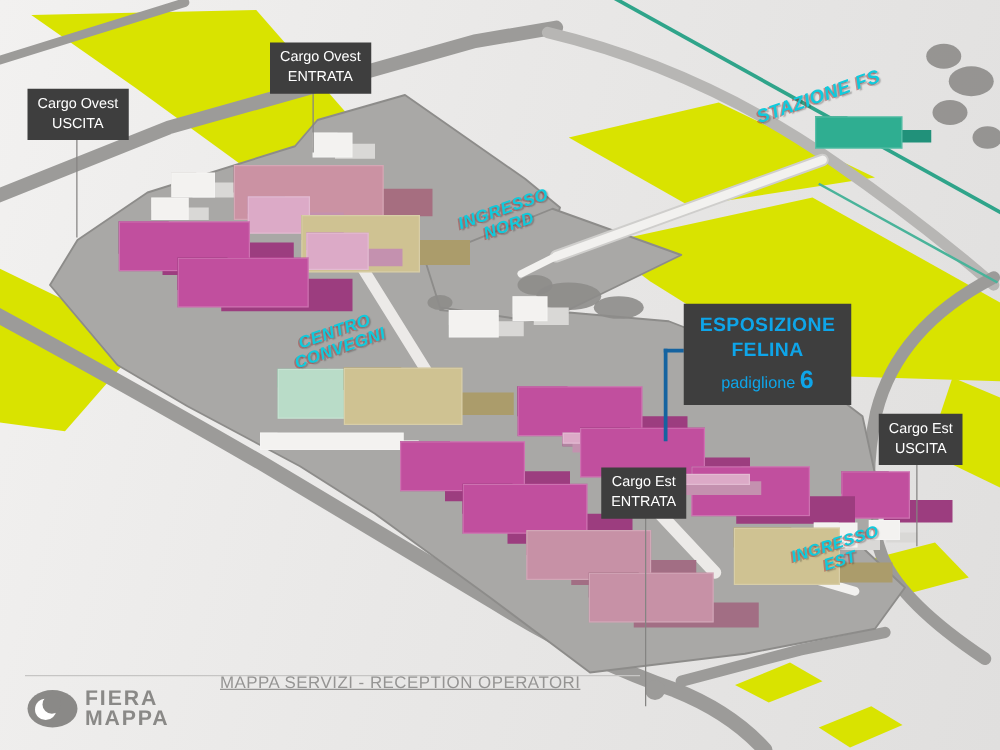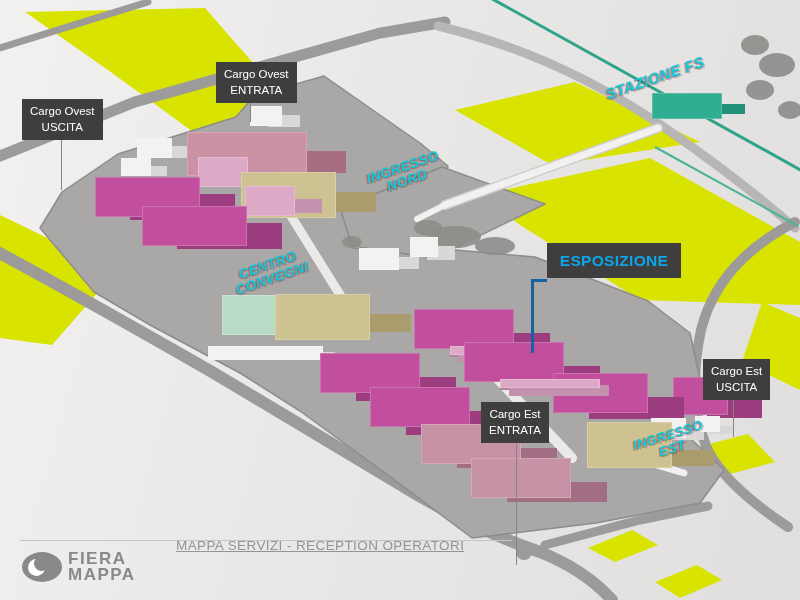--- a/index.html
+++ b/index.html
@@ -6,21 +6,21 @@
   body{font-family:"Liberation Sans", sans-serif;}
   #stage{position:relative;width:800px;height:600px;overflow:hidden;
     background:linear-gradient(105deg,#f2f1f0 0%,#e9e8e7 45%,#e0dfde 100%);}
   #ground{position:absolute;left:0;top:0;z-index:1;}
   #buildings{position:absolute;left:0;top:0;width:800px;height:600px;z-index:2;pointer-events:none;}
   .bld{position:absolute;left:0;top:0;}
   .face{position:absolute;transform-origin:0 0;}
   .face.front{background-image:repeating-linear-gradient(90deg,rgba(255,255,255,.10) 0 2px,rgba(0,0,0,0) 2px 6px);}
   .face.top{box-shadow:inset 0 0 0 1px rgba(255,255,255,.20);}
   .darkbox{position:absolute;z-index:5;color:#fff;font-size:11.5px;line-height:1.35;
-    text-align:center;padding:5px 8px;white-space:nowrap;margin-top:28px;}
+    text-align:center;padding:5px 8px;white-space:nowrap;}
   .leader{position:absolute;z-index:4;width:1px;background:#858482;}
   .cyan{position:absolute;z-index:5;font-weight:bold;font-style:italic;text-align:center;
     line-height:1.05;letter-spacing:.5px;
     text-shadow:-1.5px .5px 0 rgba(165,70,70,.55),1px 1.5px 1px rgba(40,40,40,.30);}
   #callout{position:absolute;z-index:6;color:#0ea5e9;text-align:center;padding:8px 10px 7px;line-height:1.3;}
   #callout .big{font-size:15.5px;font-weight:bold;letter-spacing:.3px;}
   #callout .small{font-size:13px;font-weight:normal;}
   #callout .num{font-size:20px;font-weight:bold;}
   .blue-conn{position:absolute;z-index:5;}
   #footer-line{position:absolute;z-index:6;height:1px;background:#c6c5c4;}
@@ -270,20 +270,22 @@
   <div class="leader" style="left:516px;top:407px;height:158px;"></div>
   <div class="darkbox" style="left: 481px; top: 374px; background: rgb(62, 62, 62); color: rgb(255, 255, 255);">
     <span>Cargo Est</span><br>
     <span>ENTRATA</span>
   </div>
 
   <div class="blue-conn" style="left: 531px; top: 279px; width: 16px; height: 3px; background: rgb(21, 99, 160);"></div>
   <div class="blue-conn" style="left: 531px; top: 279px; width: 3px; height: 74px; background: rgb(21, 99, 160);"></div>
   <div id="callout" style="left: 547px; top: 243px; width: 114px; background: rgb(62, 62, 62);">
     <div class="big">ESPOSIZIONE</div>
+    <div class="big">FELINA</div>
+    <div class="small"><span>padiglione </span><span class="num">6</span></div>
   </div>
 
   <div id="footer-line" style="left:20px;top:540px;width:492px;"></div>
   <div id="logo" style="left:22px;top:552px;">
     <div class="oval" style="background: rgb(138, 137, 135);">
       <div class="moon-white"></div>
         <div class="moon-cover" style="background: rgb(138, 137, 135);"></div>
     </div>
   </div>
   <div id="brand" style="left: 68px; top: 551px; color: rgb(138, 137, 135);">

